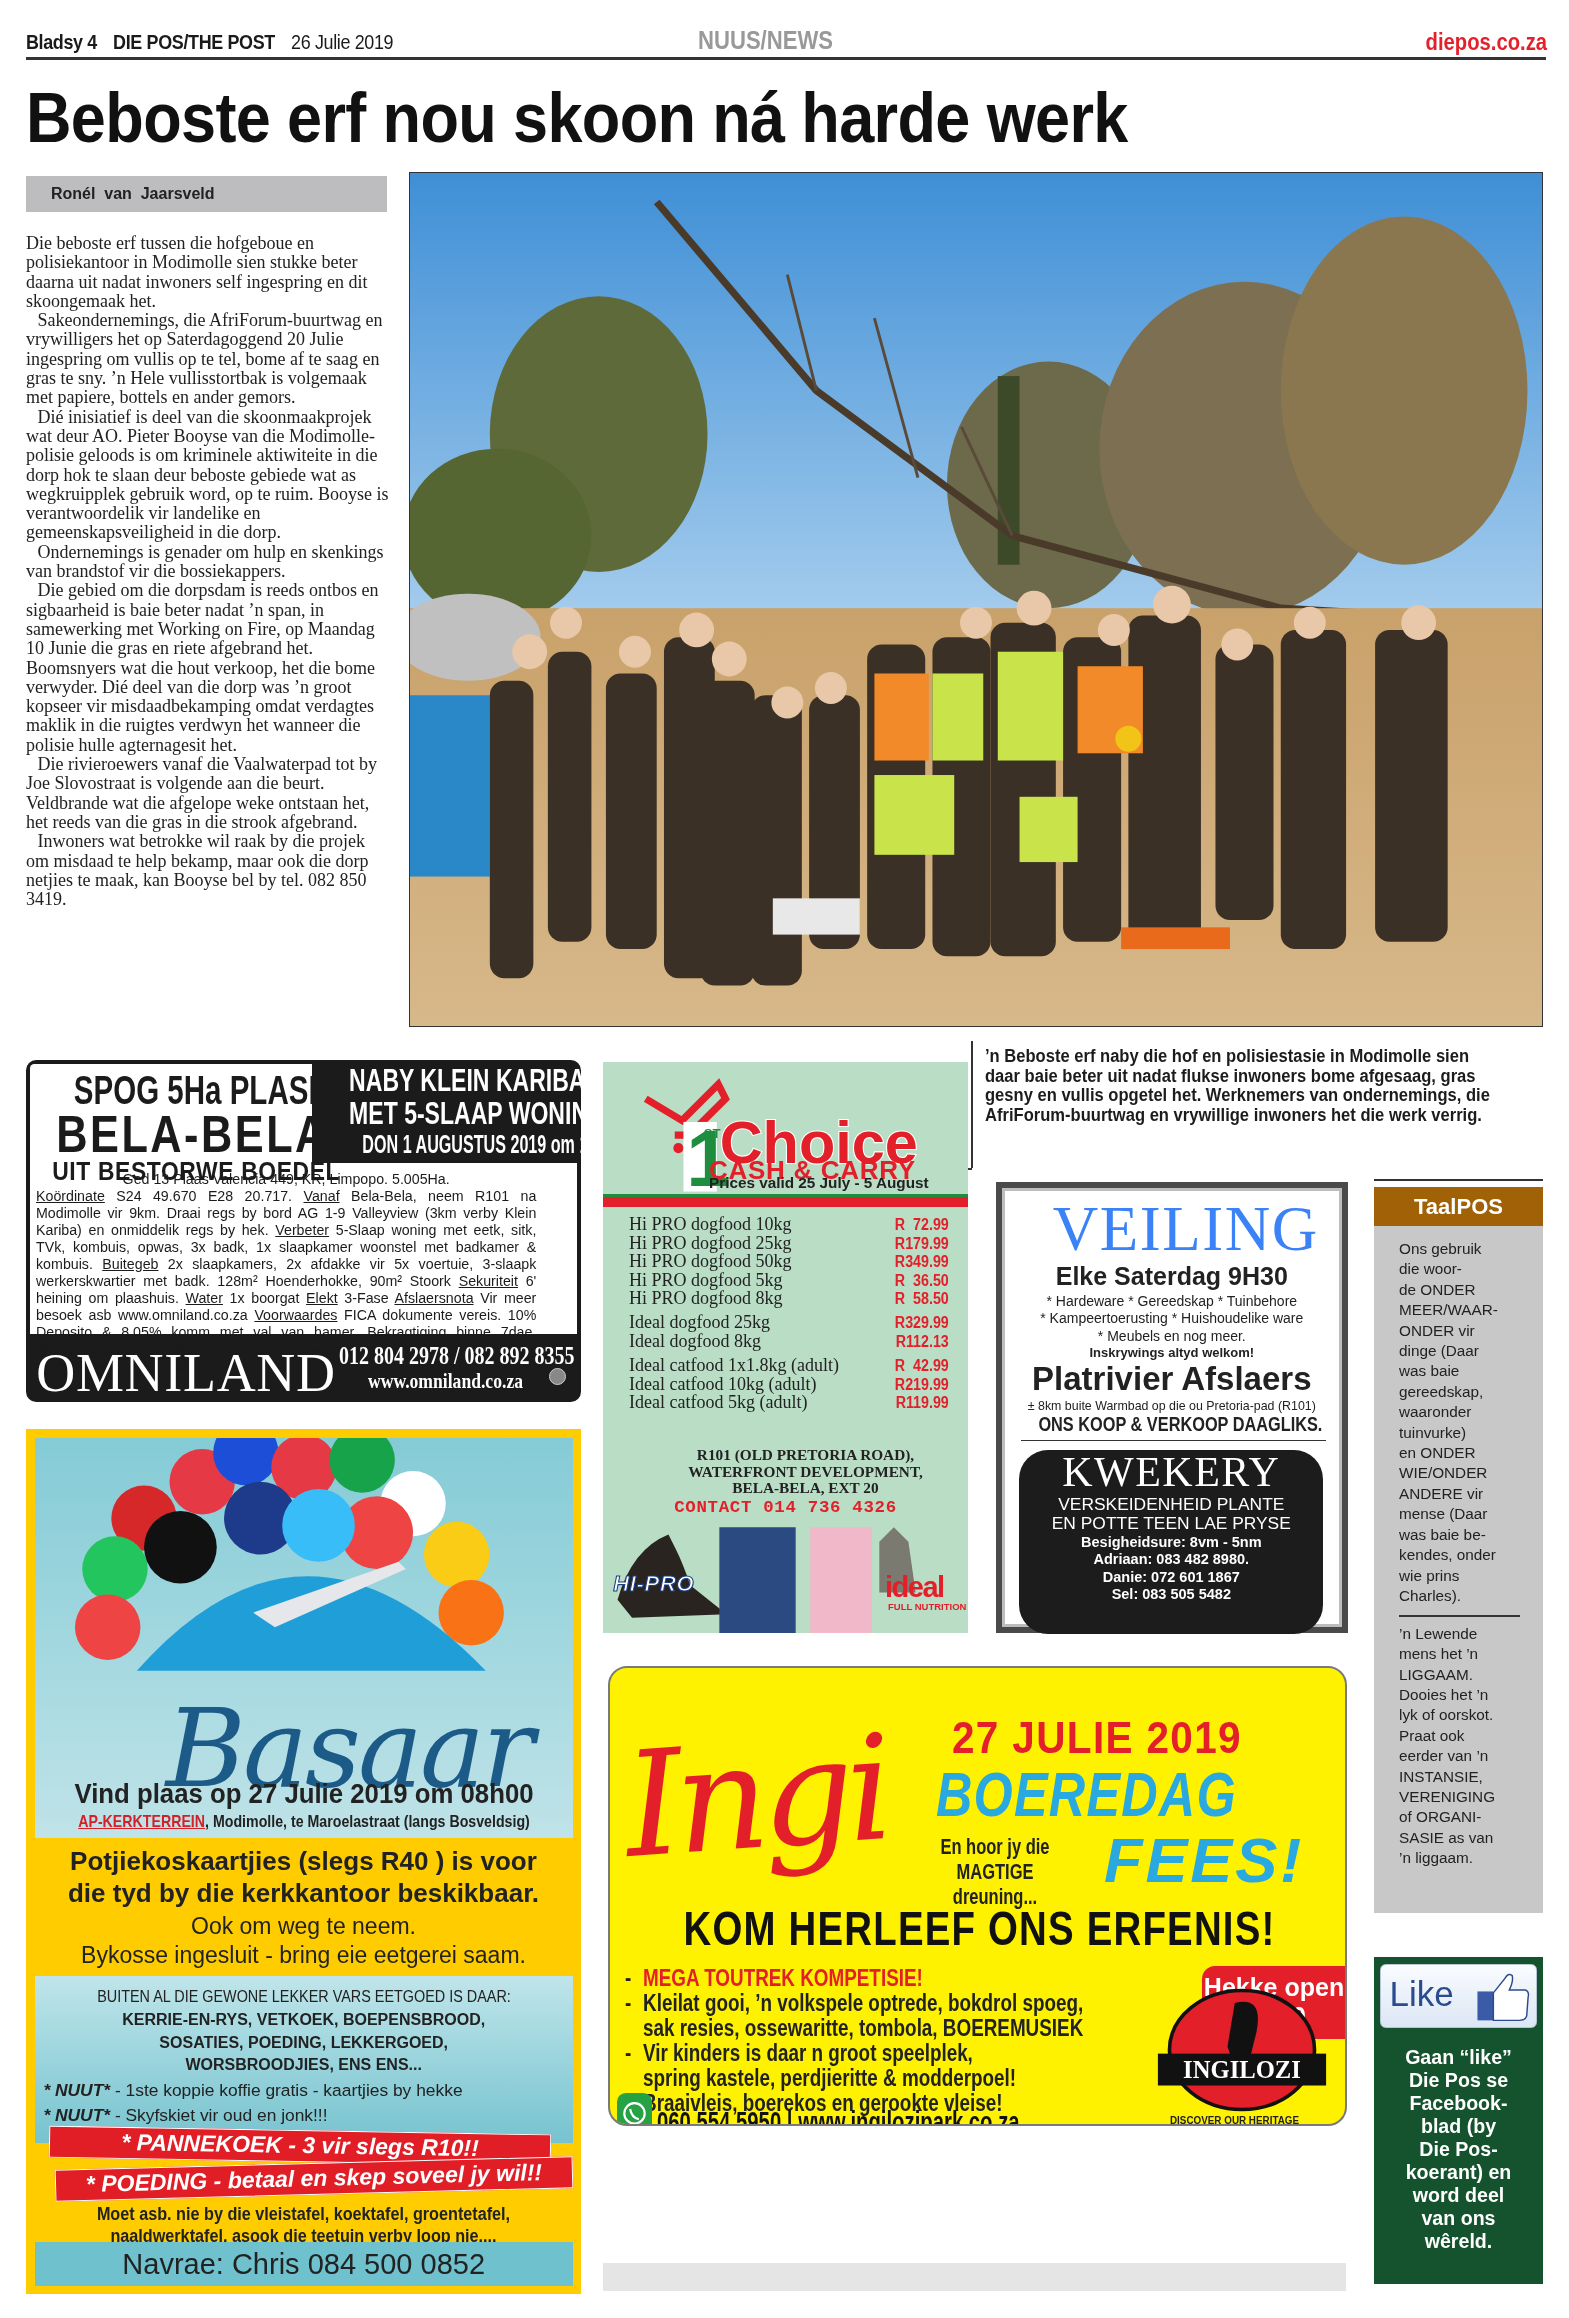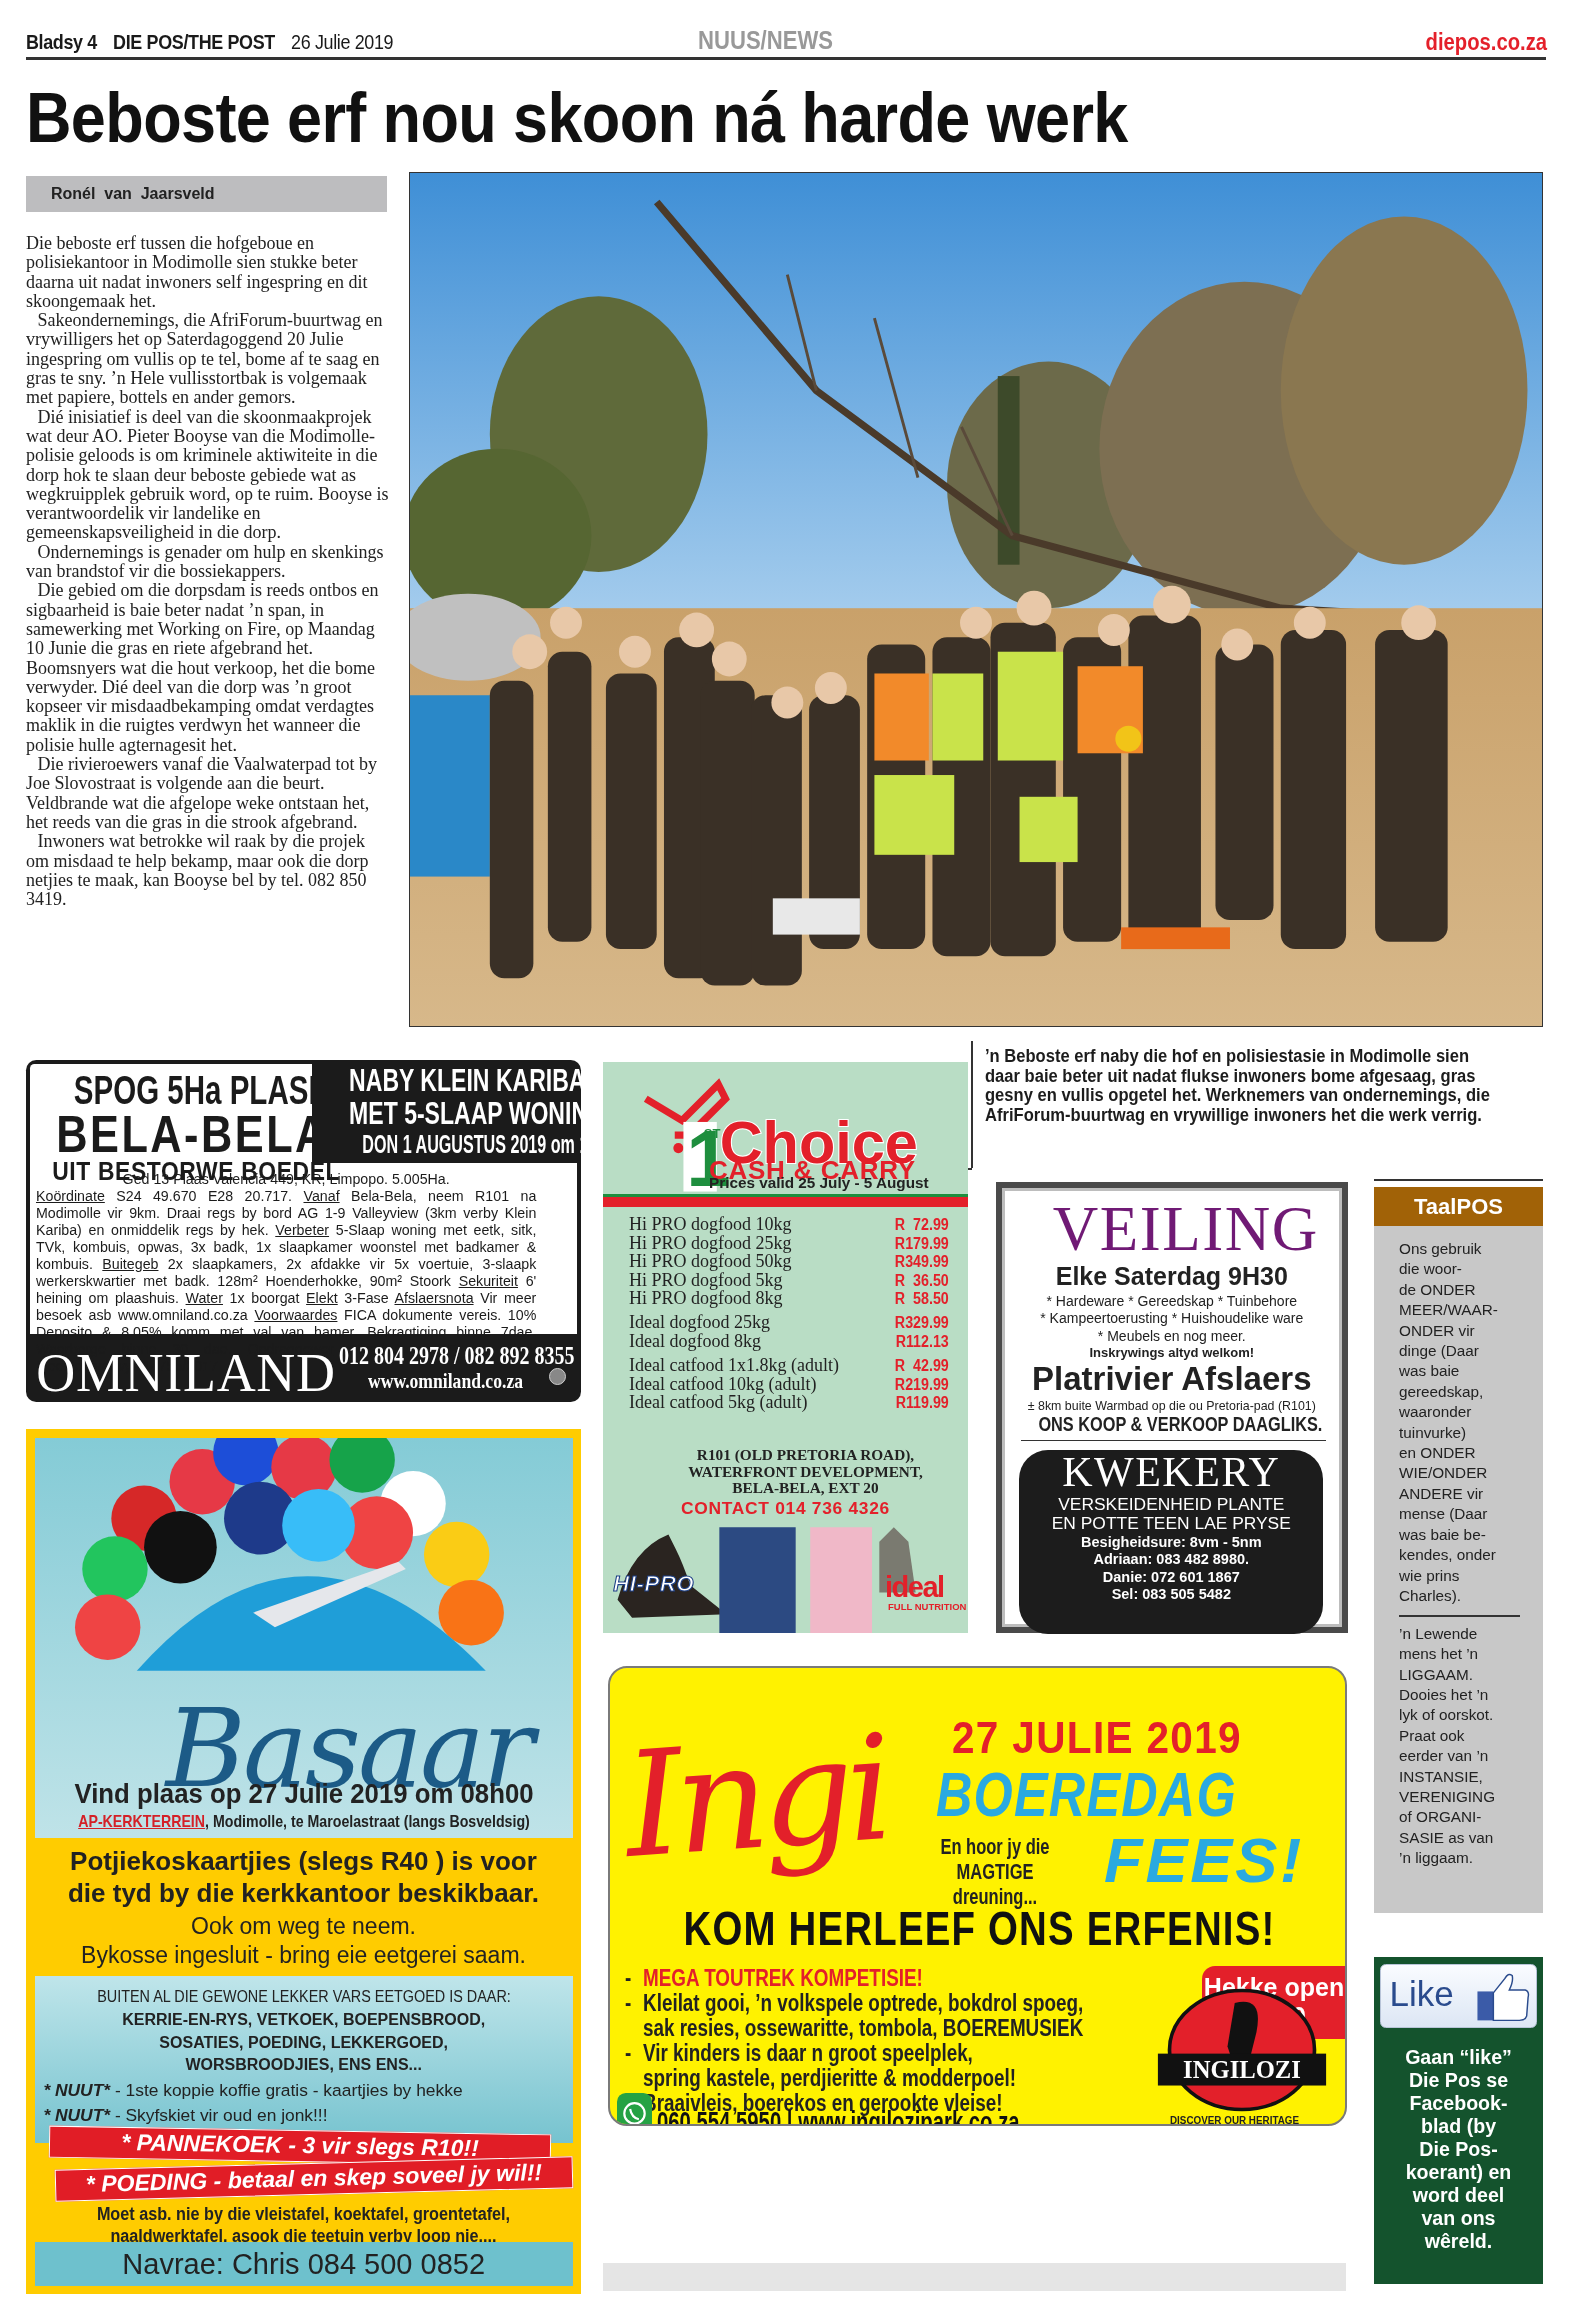--- a/index.html
+++ b/index.html
@@ -55,31 +55,31 @@
   .ch-logo { position: absolute; left: 35px; top: 14.5px; width: 291px; height: 116px; }
   .ch-cash { position: absolute; left: 106px; top: 93px; font-size: 26px; font-weight: bold; color: #e3202a; letter-spacing: 0.7px; white-space: nowrap; }
   .ch-valid { position: absolute; left: 106px; top: 112px; font-size: 15.3px; font-weight: bold; color: #222; white-space: nowrap; }
   .ch-stripe-g { position: absolute; left: 0; top: 132px; width: 100%; height: 2.9px; background: #1e8e3e; }
   .ch-stripe-r { position: absolute; left: 0; top: 135px; width: 100%; height: 10.2px; background: #e3202a; }
   .ch-items { position: absolute; left: 26px; top: 153px; width: 320px; font-family: "Liberation Serif", serif; font-size: 18px; line-height: 18.5px; color: #222; }
   .ch-row { display: flex; justify-content: space-between; white-space: nowrap; }
   .ch-row .price { font-family: "Liberation Sans", sans-serif; font-weight: bold; color: #e3202a; font-size: 17.4px; transform: scaleX(0.82); transform-origin: right; }
   .ch-gap { height: 5.8px; }
   .ch-addr { position: absolute; left: 0; top: 385px; width: 100%; text-align: center; font-family: "Liberation Serif", serif; font-weight: bold; font-size: 15.3px; line-height: 16.7px; color: #222; margin-left: 20px; }
-  .ch-contact { position: absolute; left: 0; top: 436px; width: 100%; text-align: center; font-family: Liberation Sans, sans-serif; font-weight: bold; font-size: 17.4px; color: #e3202a; letter-spacing: 0.7px; }
+  .ch-contact { position: absolute; left: 0; top: 436px; width: 100%; text-align: center; font-family: Liberation Mono, monospace; font-weight: bold; font-size: 17.4px; color: #e3202a; letter-spacing: 0.7px; }
   .ch-pics { position: absolute; left: 0; top: 458px; width: 100%; height: 113px; }
   .ch-hipro { position: absolute; left: 10.2px; top: 509px; font-size: 22px; font-weight: bold; color: #fff; -webkit-text-stroke: 1.1px #1c3f86; font-style: italic; letter-spacing: 0.7px; }
   .ch-hipro-sub { position: absolute; left: 11.6px; top: 537px; font-size: 10.2px; font-weight: bold; font-style: italic; color: #f0a030; margin-top: 45px; }
   .ch-ideal { position: absolute; left: 282px; top: 509px; font-size: 29px; font-weight: bold; color: #e3202a; letter-spacing: -1.5px; }
   .ch-ideal-sub { position: absolute; left: 285px; top: 539px; font-size: 9.5px; font-weight: bold; color: #e3202a; }
 
   
   .veiling { left: 996px; top: 1182px; width: 352px; height: 451px; background: #4a4a4a; padding: 5.8px; }
   .veil-in { position: absolute; left: 5.8px; top: 5.8px; width: 340px; height: 439px; background: #fff; border: 3.6px solid #bdbdbd; }
-  .veil-title { position: absolute; left: 0; top: 7.3px; width: 100%; text-align: center; font-family: "Liberation Serif", serif; font-size: 63px; line-height: 63px; color: #701a75; letter-spacing: 1.5px; padding-left: 28px; }
+  .veil-title { position: absolute; left: 0; top: 7.3px; width: 100%; text-align: center; font-family: "Liberation Serif", serif; font-size: 63px; line-height: 63px; color: #3b82f6; letter-spacing: 1.5px; padding-left: 28px; }
   .veil-sat { position: absolute; left: 0; top: 71px; width: 100%; text-align: center; font-size: 25px; font-weight: bold; color: #222; }
   .veil-list { position: absolute; left: 0; top: 102px; width: 100%; text-align: center; font-size: 14px; line-height: 17.4px; color: #222; }
   .veil-welk { position: absolute; left: 0; top: 154px; width: 100%; text-align: center; font-size: 13px; font-weight: bold; color: #222; }
   .veil-plat { position: absolute; left: 0; top: 169px; width: 100%; text-align: center; font-size: 33px; font-weight: bold; color: #222; }
   .veil-km { position: absolute; left: 0; top: 208px; width: 100%; text-align: center; font-size: 12.4px; color: #222; white-space: nowrap; }
   .veil-koop { position: absolute; left: 0; top: 222px; width: 100%; text-align: center; font-size: 20.4px; font-weight: bold; color: #222; transform: scaleX(0.8); white-space: nowrap; }
   .veil-rule { position: absolute; left: 16px; top: 249px; width: 305px; height: 1.5px; background: #333; }
   .kwek { position: absolute; left: 14.5px; top: 259px; width: 304px; height: 184px; background: #1c1c1c; color: #fff; text-align: center; border-radius: 29px; }
   .kwek-title { font-family: "Liberation Serif", serif; font-size: 42px; line-height: 45px; letter-spacing: 1.5px; }
   .kwek-sub { font-size: 17.4px; line-height: 19.6px; }

